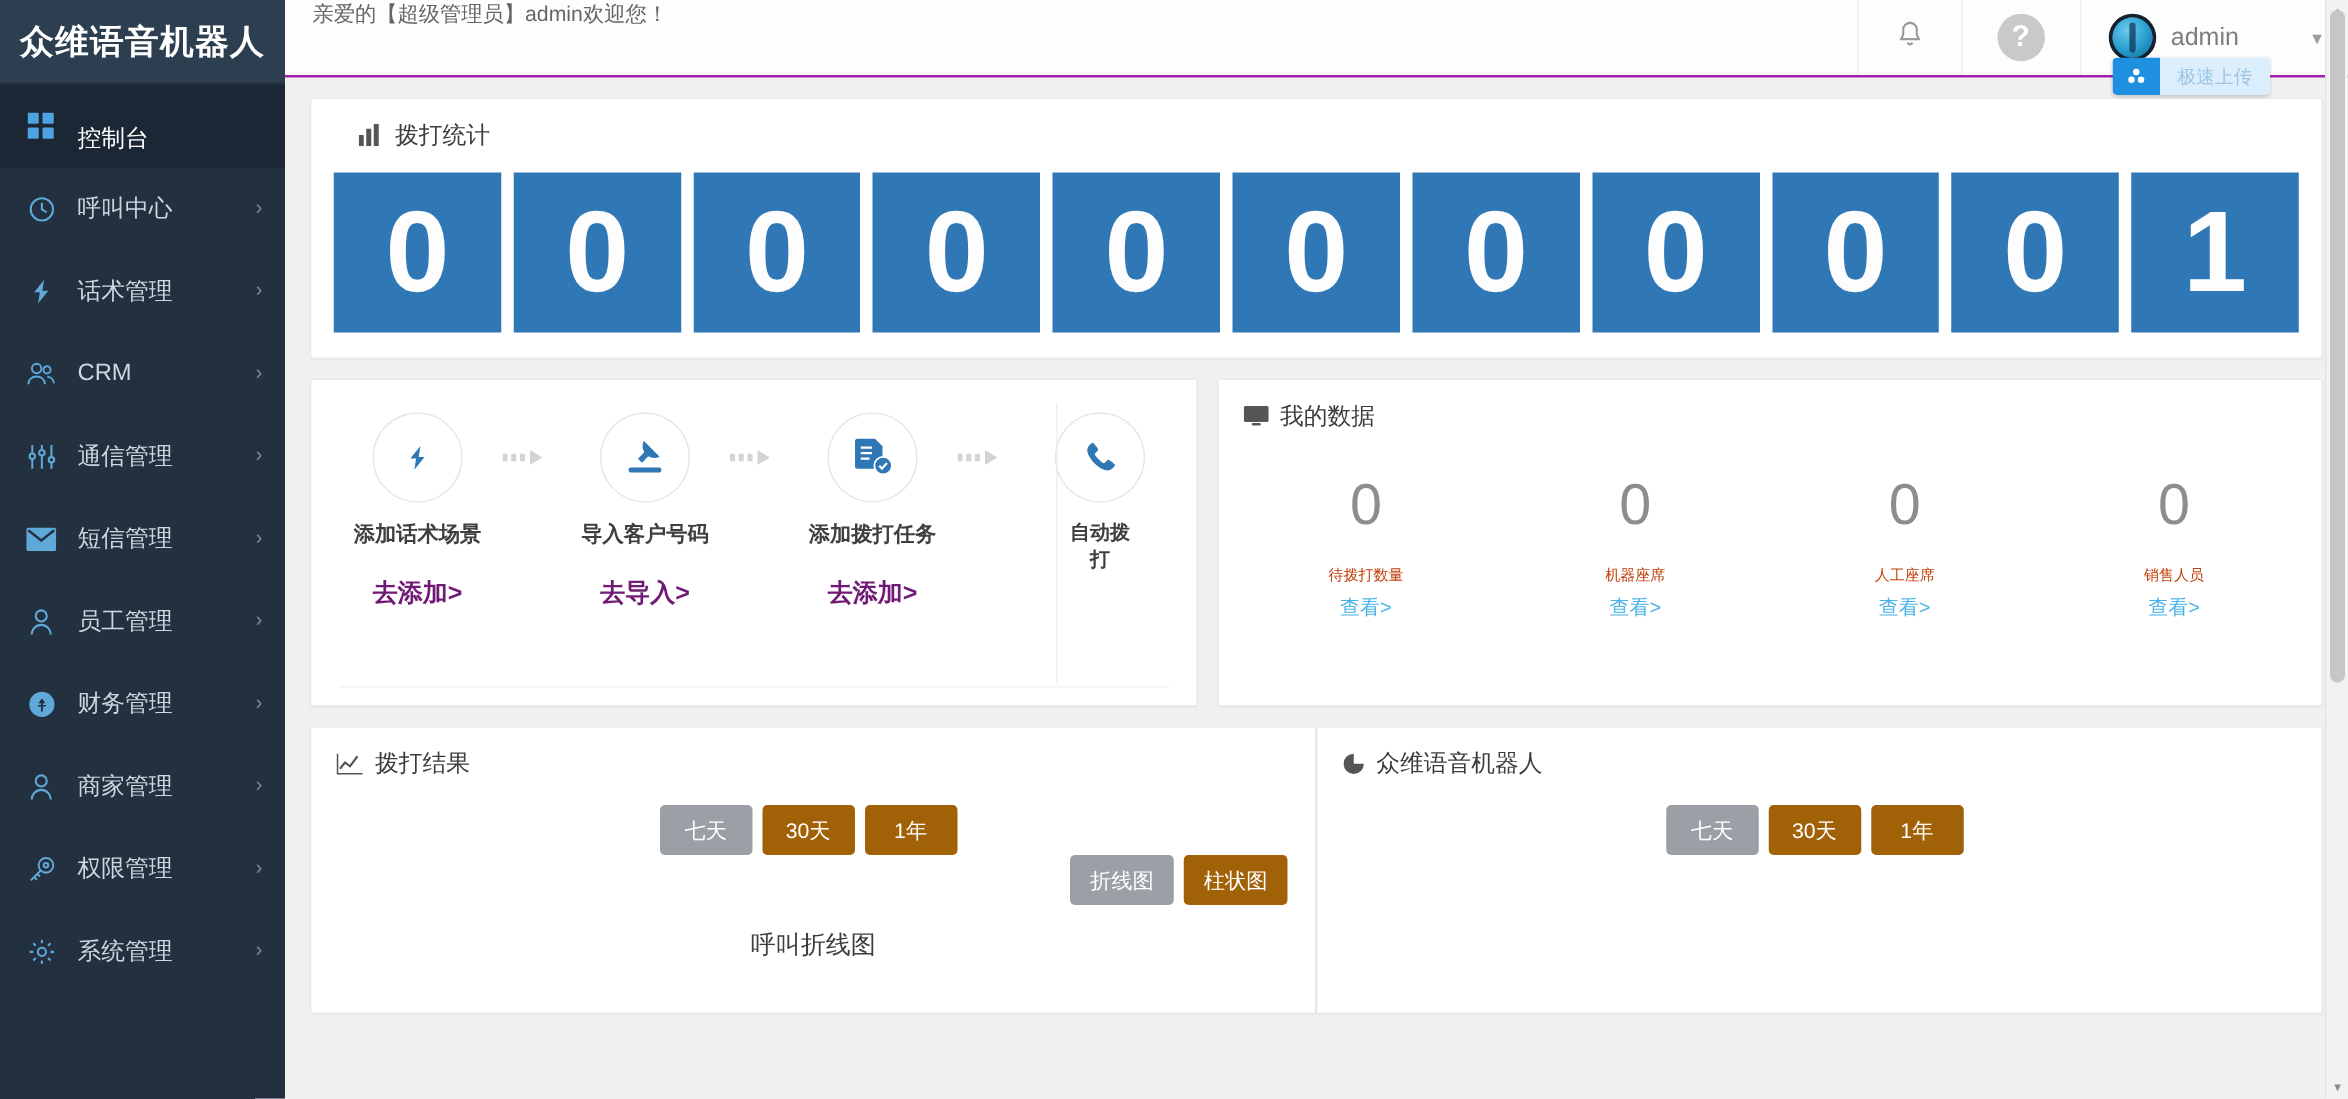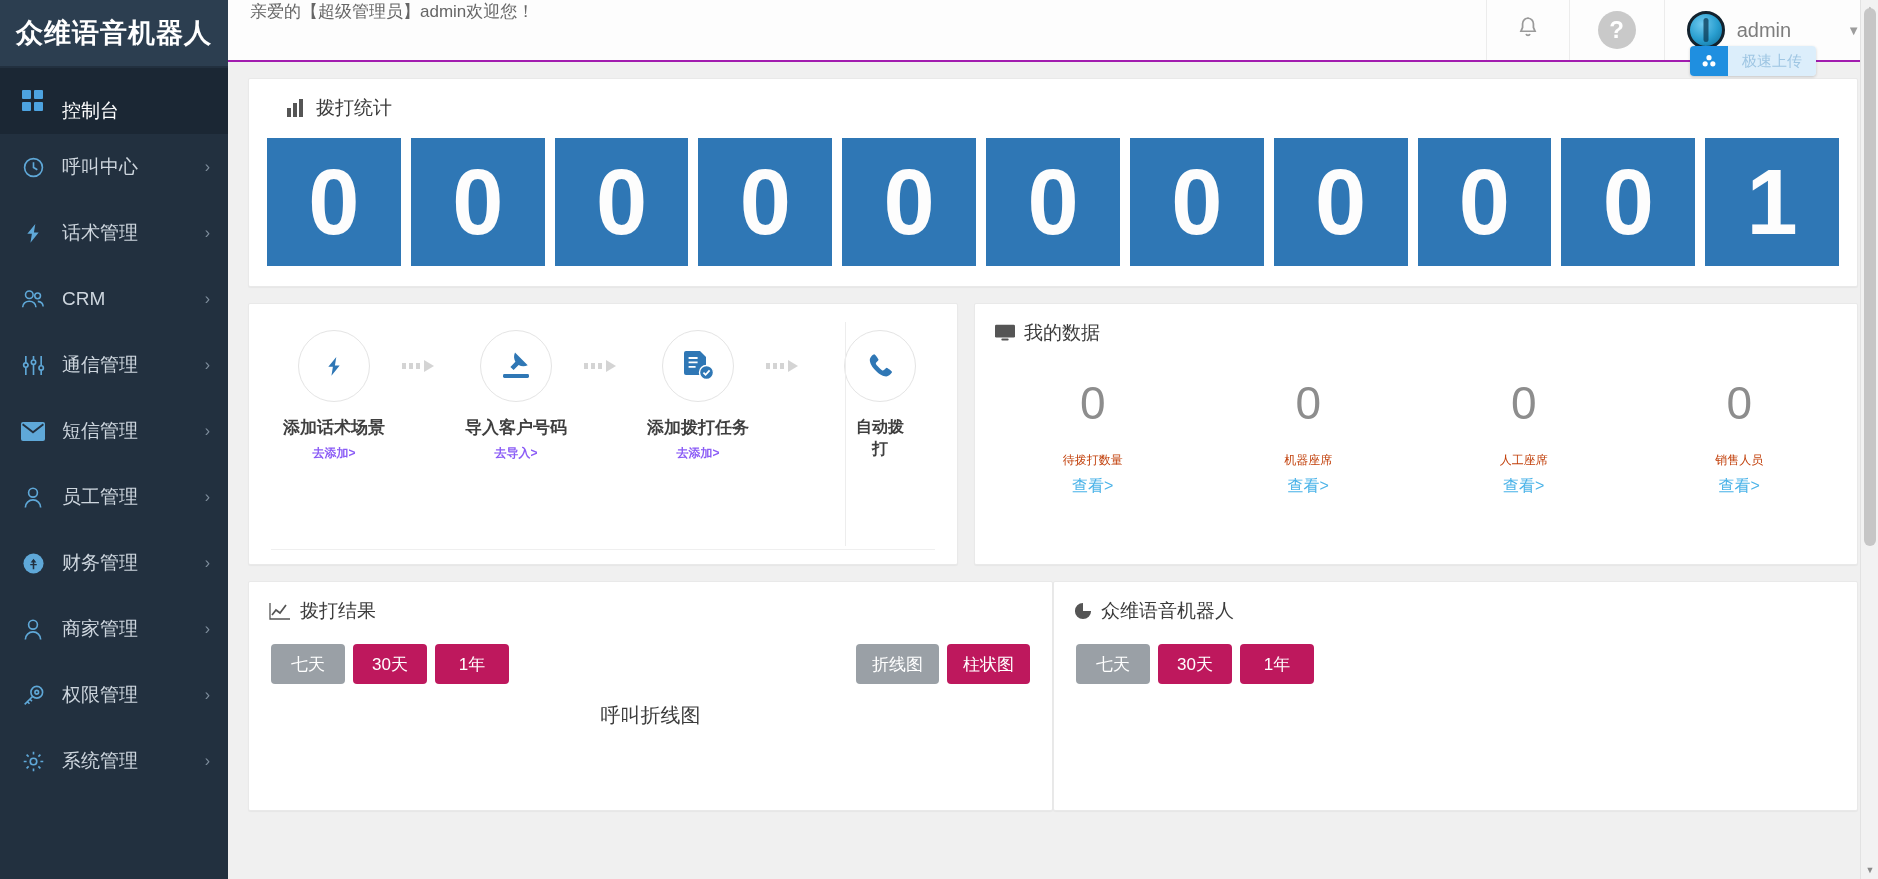--- a/index.html
+++ b/index.html
@@ -133,21 +133,21 @@
     display: flex; align-items: flex-start; padding: 26px 18px 0 26px; font-weight: bold;
   }
   .qstep { width: 118px; text-align: center; }
   .qcircle {
     width: 72px; height: 72px; border-radius: 50%;
     border: 1px solid #e4e4e4; margin: 0 auto;
     display: flex; align-items: center; justify-content: center;
     color: #2f77b5; background: #fff;
   }
   .qname { font-size: 17px; color: #3f3f3f; margin-top: 14px; white-space: nowrap; }
-  .qlink { font-size: 12px; color: #8b5cf6; margin-top: 6px; cursor: pointer; }
+  .qlink { font-size: 20px; color: #701a75; margin-top: 22px; cursor: pointer; }
   .qname-wrap { font-size: 16px; color: #3f3f3f; margin-top: 14px; line-height: 1.35; max-width: 58px; margin-left: auto; margin-right: auto; }
   .qarrow {
     display: flex; align-items: center; justify-content: center;
     height: 72px; width: 64px; color: #d4d4d4;
   }
   .quick-sep {
     position: absolute; left: 596px; top: 18px; bottom: 18px;
     width: 1px; background: #ededed;
   }
   .quick-bottom-line {
@@ -158,30 +158,30 @@
     display: flex; padding: 34px 10px 0 10px;
   }
   .mdcell { flex: 1 1 0; text-align: center; }
   .mdnum { font-size: 46px; color: #8d8d8d; line-height: 1; }
   .mdlabel { font-size: 12px; color: #c2410c; margin-top: 26px; }
   .mdlink { font-size: 16px; color: #4bb3e8; margin-top: 7px; cursor: pointer; }
 
   .row3 { display: flex; margin-top: 16px; height: 230px; }
   .chart-card { flex: 1 1 0; position: relative; overflow: hidden; }
   .chart-toolbar {
-    display: flex; align-items: center; padding: 20px 22px 0 22px;
+    display: flex; align-items: center; padding: 20px 22px 0 22px; flex-direction: column;
   }
   .btn {
     height: 40px; min-width: 74px; padding: 0 16px; border-radius: 4px;
     display: flex; align-items: center; justify-content: center;
     font-size: 17px; color: #fff; cursor: pointer; margin-right: 8px;
     border: none; white-space: nowrap;
   }
   .btn-gray { background: #9aa0a6; }
-  .btn-blue { background: #be185d; }
+  .btn-blue { background: #a16207; }
   .btn-group-right { margin-left: auto; display: flex; }
   .btn-group-right .btn { margin-right: 0; margin-left: 8px; }
   .chart-caption {
     text-align: center; font-size: 20px; color: #3c3c3c; margin-top: 18px;
   }
 
   
   .scrollbar {
     position: absolute; right: 0; top: 0; width: 18px; height: 879px;
     background: #f2f2f2; border-left: 1px solid #e2e2e2; z-index: 30;

